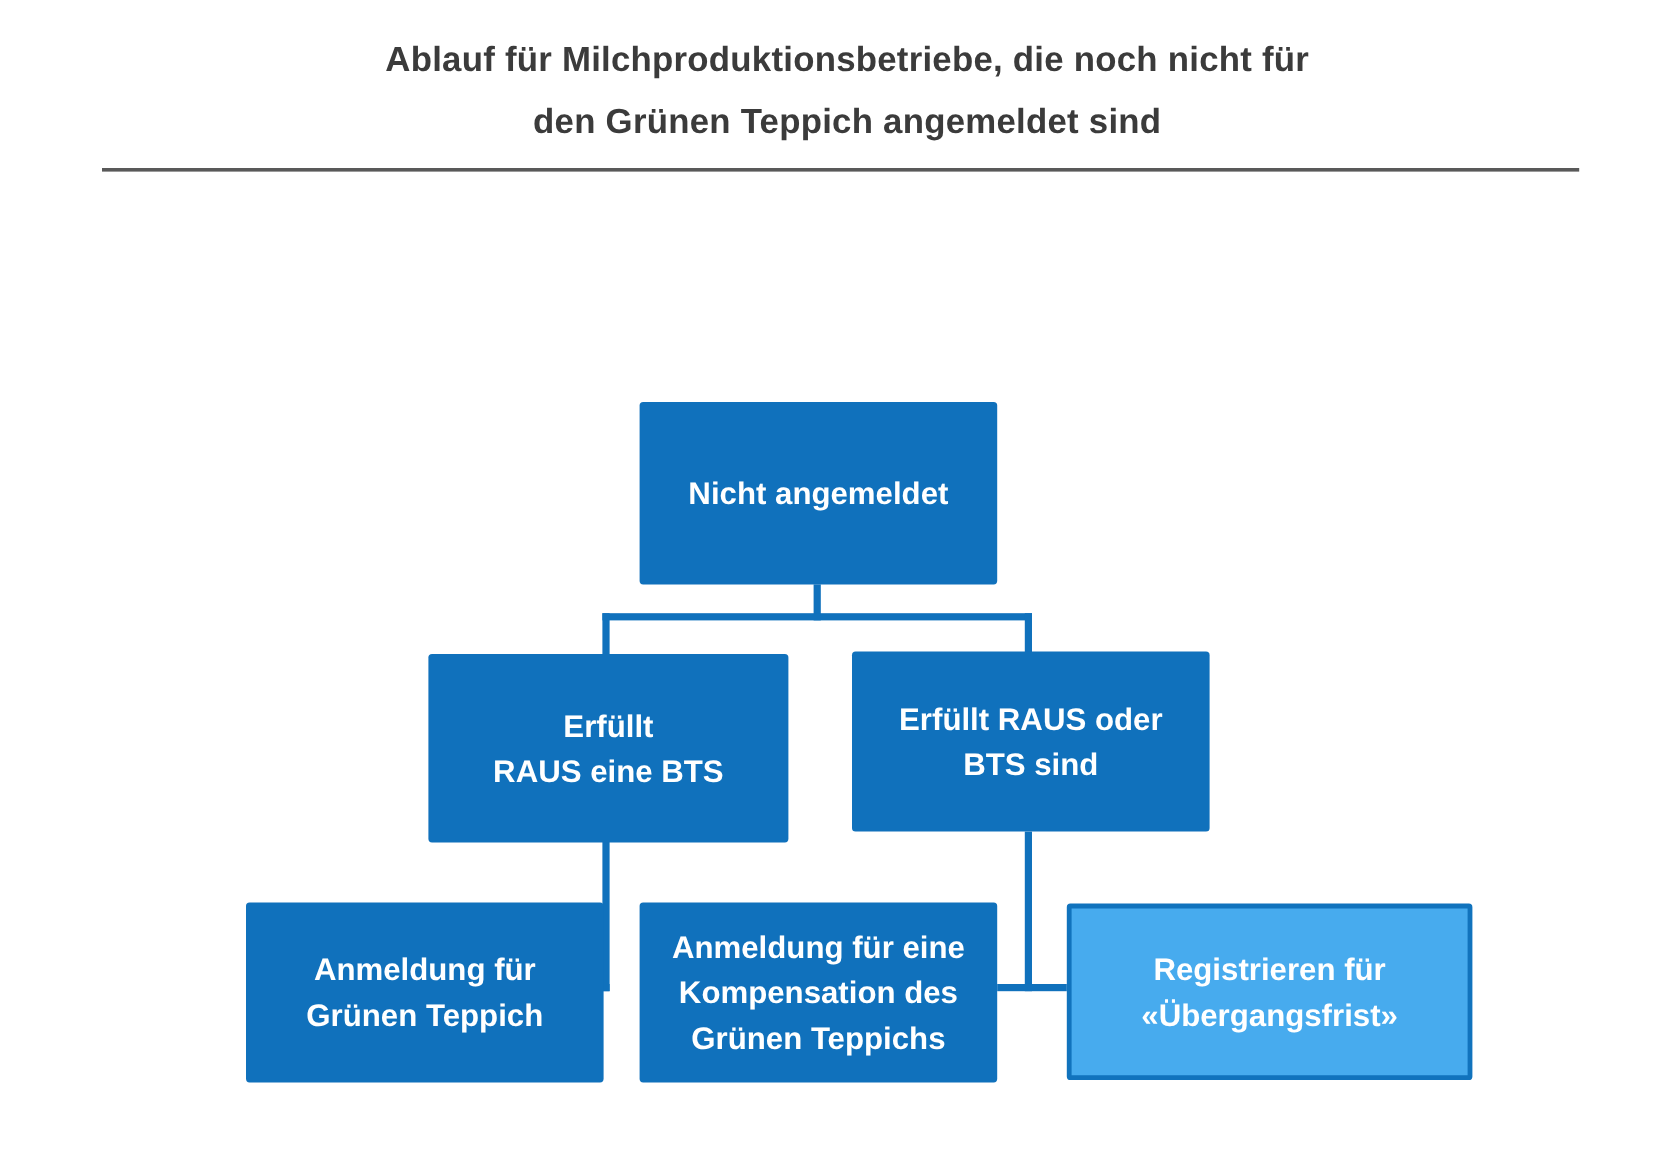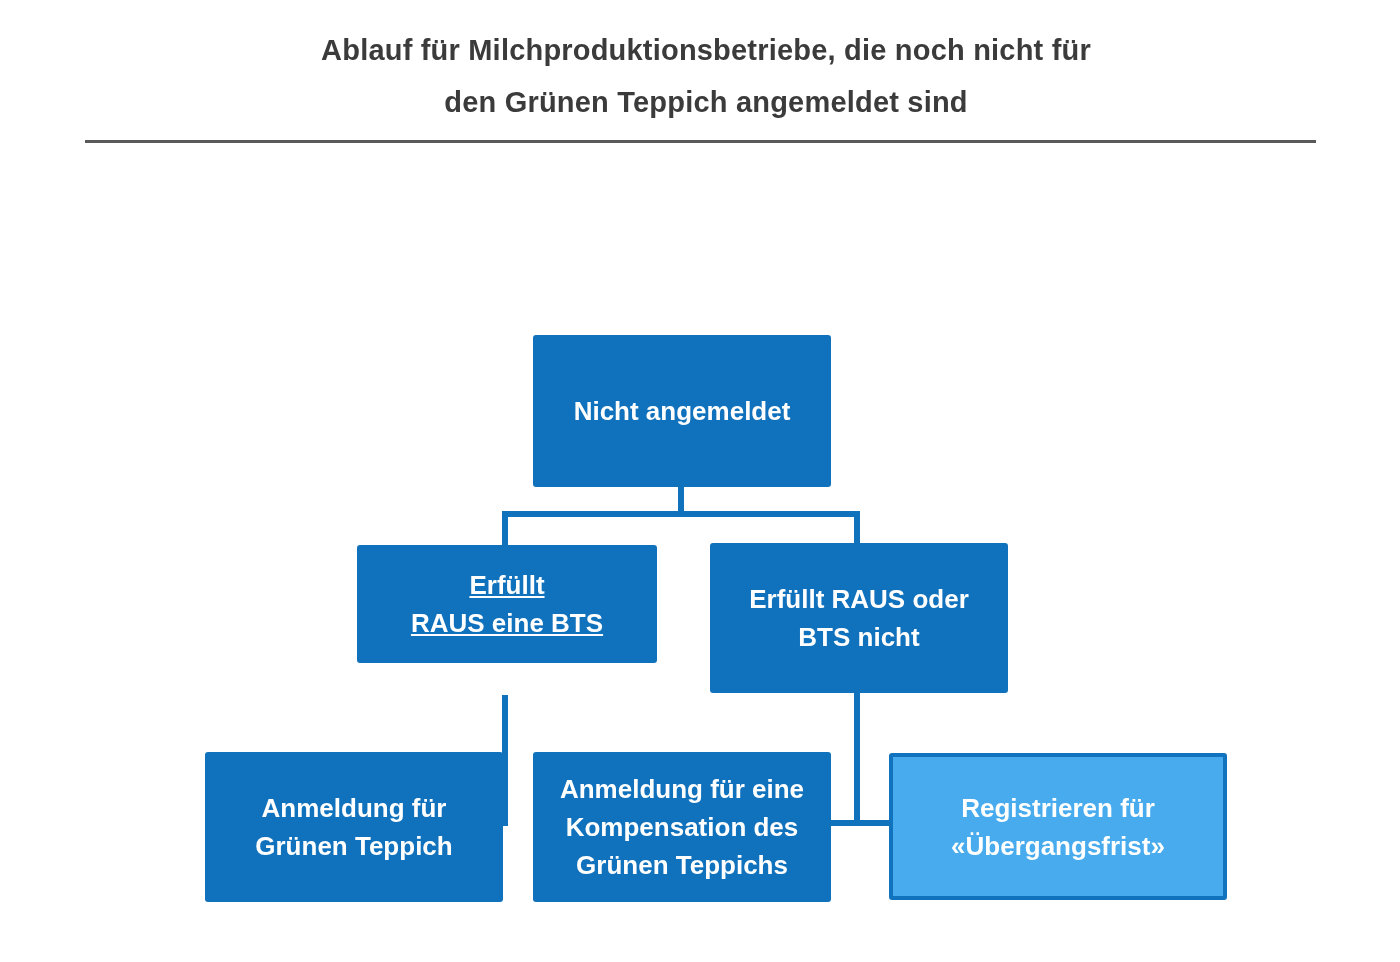--- a/index.html
+++ b/index.html
@@ -49,21 +49,21 @@
     justify-content: center;
     background: var(--box_fill, #1071bc);
     color: var(--box_text, #ffffff);
     font-weight: 700;
     font-size: 26px;
     line-height: 38px;
     text-align: right;
     border-radius: 3px;
   }
   #node-top      { left: 533px; top: 335px; width: 298px; height: 152px; }
-  #node-mid-l    { left: 357px; top: 545px; width: 300px; height: 118px; text-decoration: underline; }
+  #node-mid-l    { left: 357px; top: 545px; width: 300px; height: 157px; }
   #node-mid-r    { left: 710px; top: 543px; width: 298px; height: 150px; }
   #node-bot-l    { left: 181px; top: 752px; width: 298px; height: 150px; margin-left: 24px; }
   #node-bot-m    { left: 533px; top: 752px; width: 298px; height: 150px; }
   #node-bot-r    {
     left: 889px; top: 753px; width: 338px; height: 147px;
     background: var(--box_fill_light, #47abee);
     border: 4px solid var(--box_border, #1173bd);
   }
 
   
@@ -103,21 +103,21 @@
   <div class="box" id="node-top">
     <span>Nicht angemeldet</span>
   </div>
 
   <div class="box" id="node-mid-l">
     <span>Erfüllt</span>
     <span>RAUS eine BTS</span>
   </div>
   <div class="box" id="node-mid-r">
     <span>Erfüllt RAUS oder</span>
-    <span>BTS nicht</span>
+    <span>BTS sind</span>
   </div>
 
   <div class="box" id="node-bot-l">
     <span>Anmeldung für</span>
     <span>Grünen Teppich</span>
   </div>
   <div class="box" id="node-bot-m">
     <span>Anmeldung für eine</span>
     <span>Kompensation des</span>
     <span>Grünen Teppichs</span>

